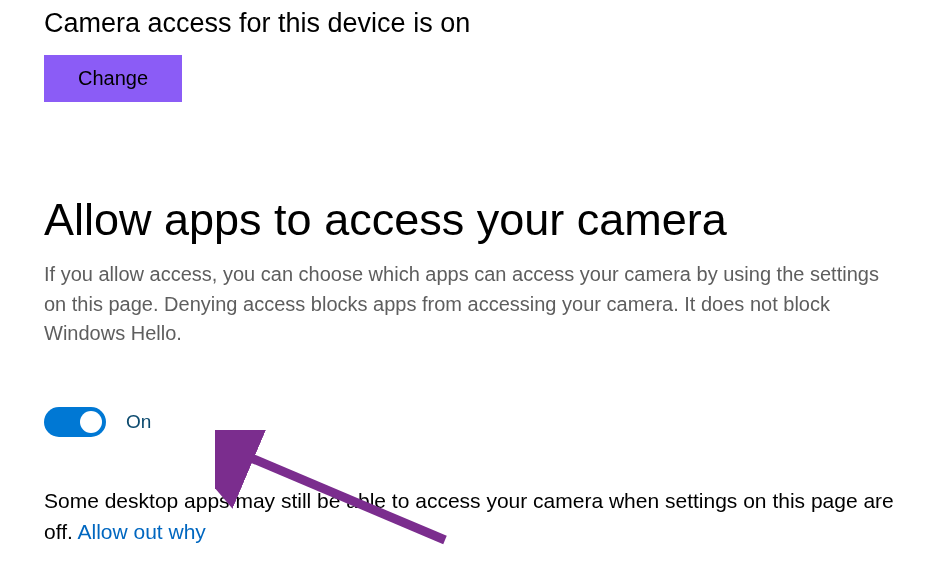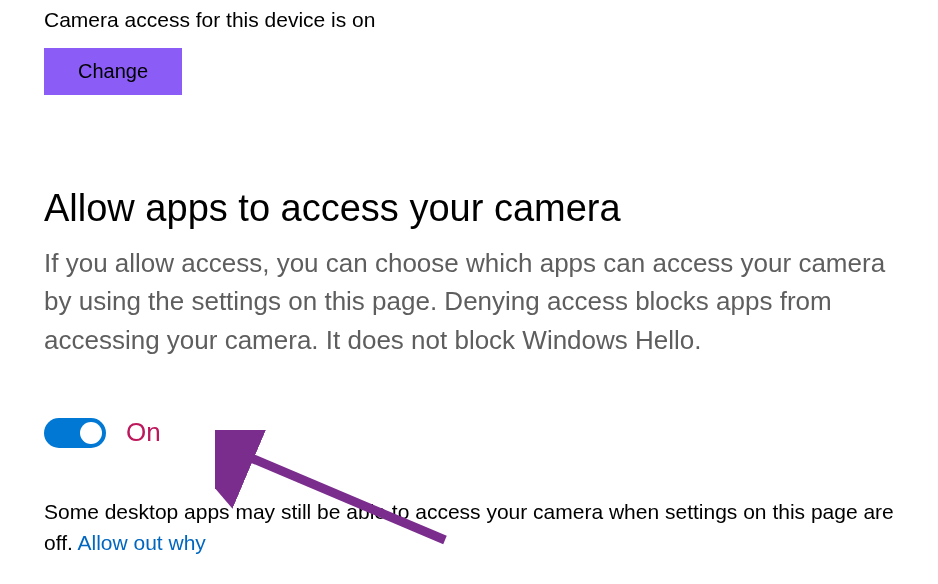--- a/index.html
+++ b/index.html
@@ -10,44 +10,44 @@
     body {
       font-family: "Segoe UI", -apple-system, BlinkMacSystemFont, sans-serif;
       background: #ffffff;
       width: 938px;
       height: 584px;
       padding: 8px 44px;
       position: relative;
       overflow: hidden;
     }
     .device-status {
-      font-size: 21px;
+      font-size: 27px;
       color: #000000;
       margin-bottom: 16px;
       font-weight: 400;
     }
     .change-btn {
       background: #8b5cf6;
       border: none;
       padding: 12px 34px;
       font-size: 20px;
       color: #000000;
       font-family: inherit;
       cursor: pointer;
       font-weight: 400;
     }
     .section-heading {
-      font-size: 38px;
+      font-size: 45px;
       color: #000000;
       font-weight: 400;
       margin-top: 92px;
       margin-bottom: 14px;
     }
     .description {
-      font-size: 26px;
+      font-size: 20px;
       color: #5e5e5e;
       line-height: 1.48;
       margin-bottom: 58px;
       max-width: 870px;
     }
     .toggle-row {
       display: flex;
       align-items: center;
       gap: 20px;
       margin-bottom: 48px;
@@ -63,22 +63,22 @@
     .toggle-knob {
       position: absolute;
       right: 4px;
       top: 4px;
       width: 22px;
       height: 22px;
       background: #ffffff;
       border-radius: 50%;
     }
     .toggle-label {
-      font-size: 26px;
-      color: #be185d;
+      font-size: 19px;
+      color: #0c4a6e;
     }
     .footer-text {
       font-size: 21px;
       color: #000000;
       line-height: 1.48;
     }
     .footer-link {
       color: #0067c0;
       text-decoration: none;
       cursor: pointer;

